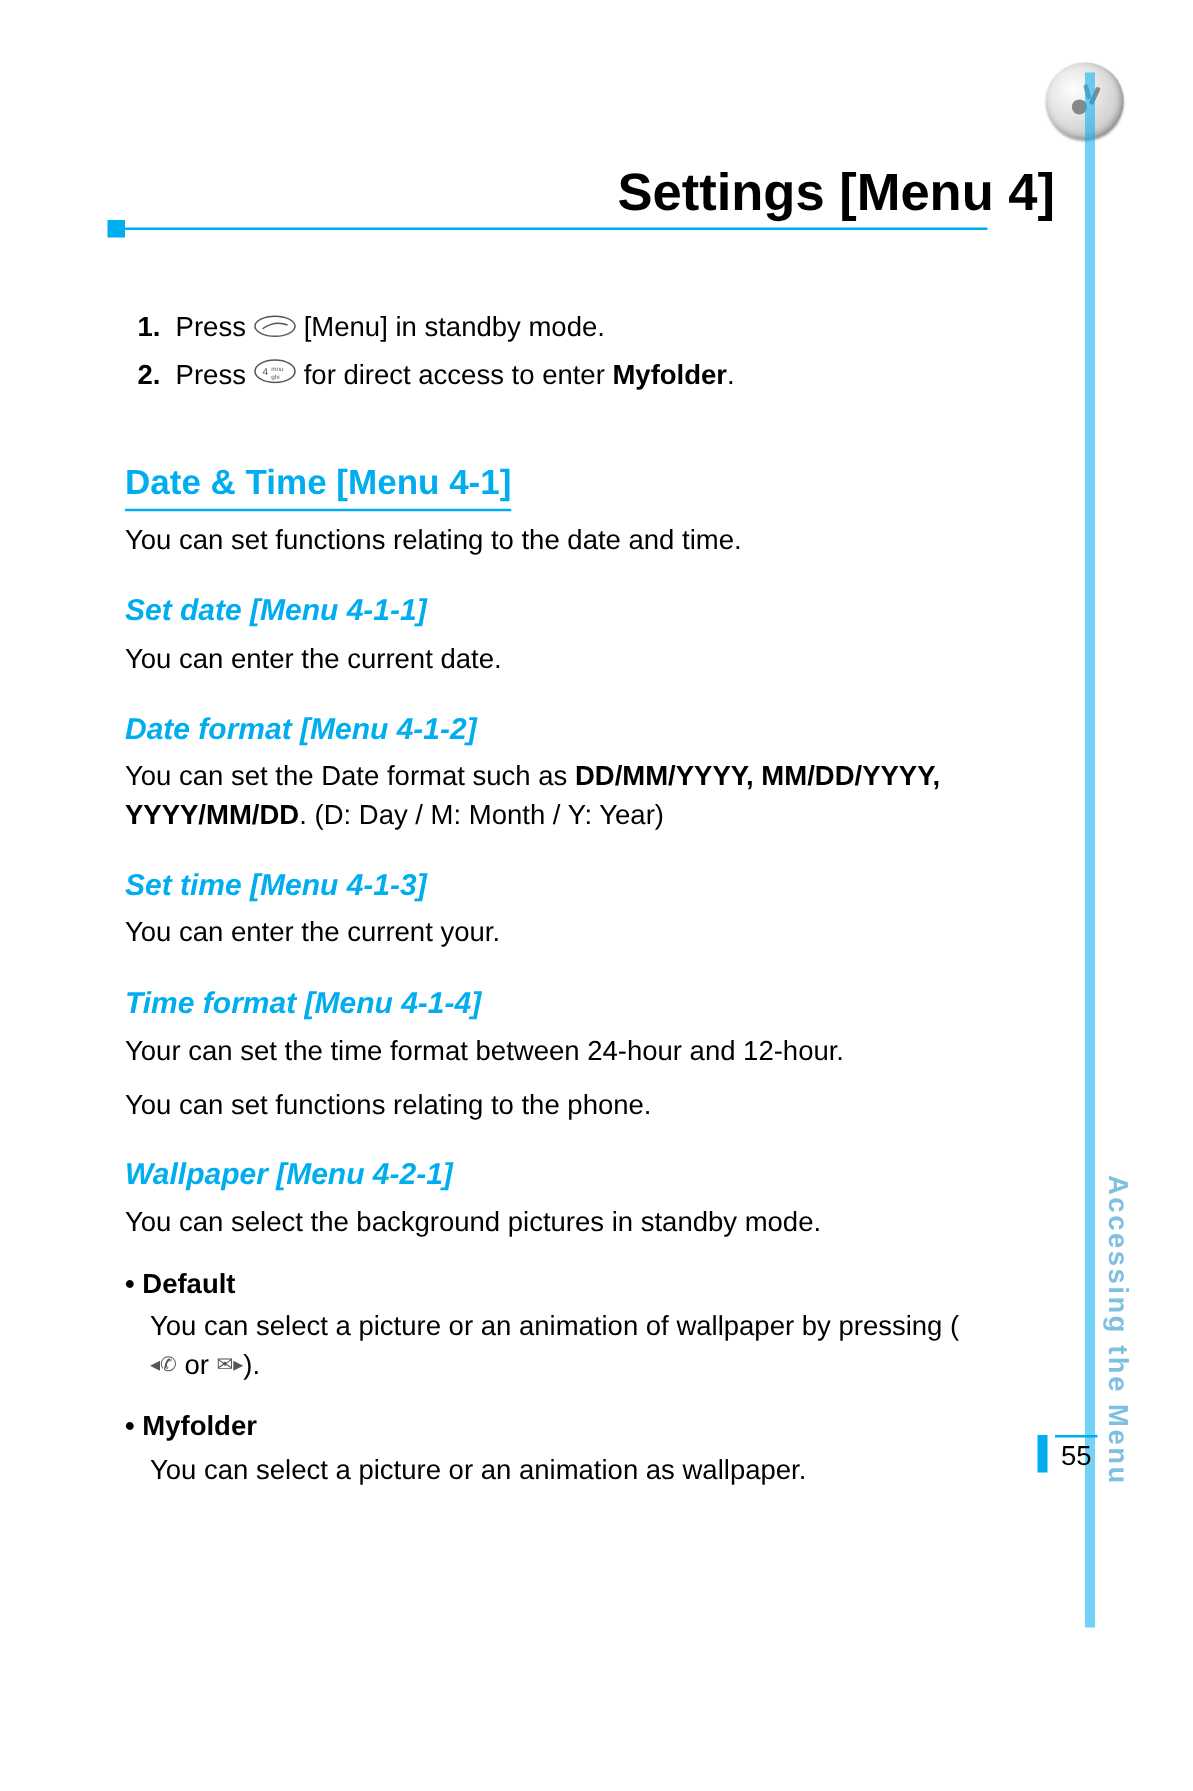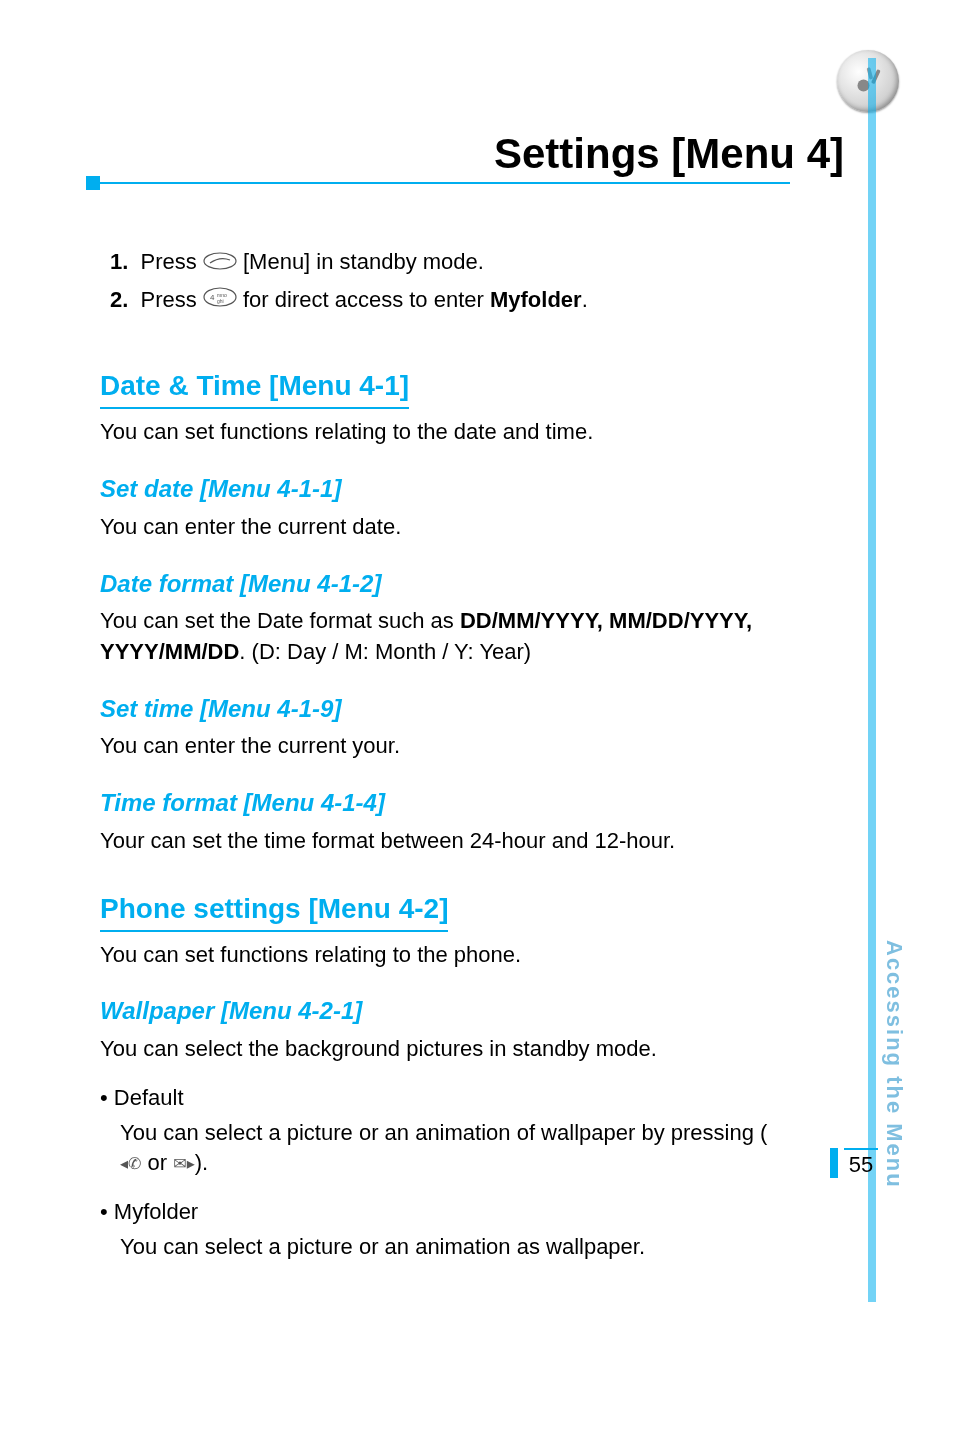--- a/index.html
+++ b/index.html
@@ -105,21 +105,21 @@
   }
   .h3 {
     color: #00aeef;
     font-size: 24px;
     font-weight: bold;
     margin: 24px 0 6px 0;
     font-style: italic;
   }
   .bullet-row {
     margin: 18px 0 4px 0;
-    font-weight: normal;
+    font-weight: bold;
     font-size: 22px;
   }
   .bullet-body {
     margin: 4px 0 4px 20px;
     font-size: 22px;
   }
   .side-label {
     position: absolute;
     right: 47px;
     top: 940px;
@@ -216,27 +216,26 @@
     <p class="para">You can set functions relating to the date and time.</p>
 
     <div class="h3">Set date [Menu 4-1-1]</div>
     <p class="para">You can enter the current date.</p>
 
     <div class="h3">Date format [Menu 4-1-2]</div>
     <p class="para">
       <span>You can set the Date format such as </span><b>DD/MM/YYYY, MM/DD/YYYY, YYYY/MM/DD</b><span>. (D: Day / M: Month / Y: Year)</span>
     </p>
 
-    <div class="h3">Set time [Menu 4-1-9]</div>
+    <div class="h3">Set time [Menu 4-1-3]</div>
     <p class="para">You can enter the current your.</p>
 
     <div class="h3">Time format [Menu 4-1-4]</div>
     <p class="para">Your can set the time format between 24-hour and 12-hour.</p>
 
-    <div class="h2">Phone settings [Menu 4-2]</div>
     <p class="para">You can set functions relating to the phone.</p>
 
     <div class="h3">Wallpaper [Menu 4-2-1]</div>
     <p class="para">You can select the background pictures in standby mode.</p>
 
     <div class="bullet-row">• <span>Default</span></div>
     <p class="bullet-body">
       <span>You can select a picture or an animation of wallpaper by pressing (</span><span class="nav-icon">◂✆</span><span> or </span><span class="nav-icon">✉▸</span><span>).</span>
     </p>
 

